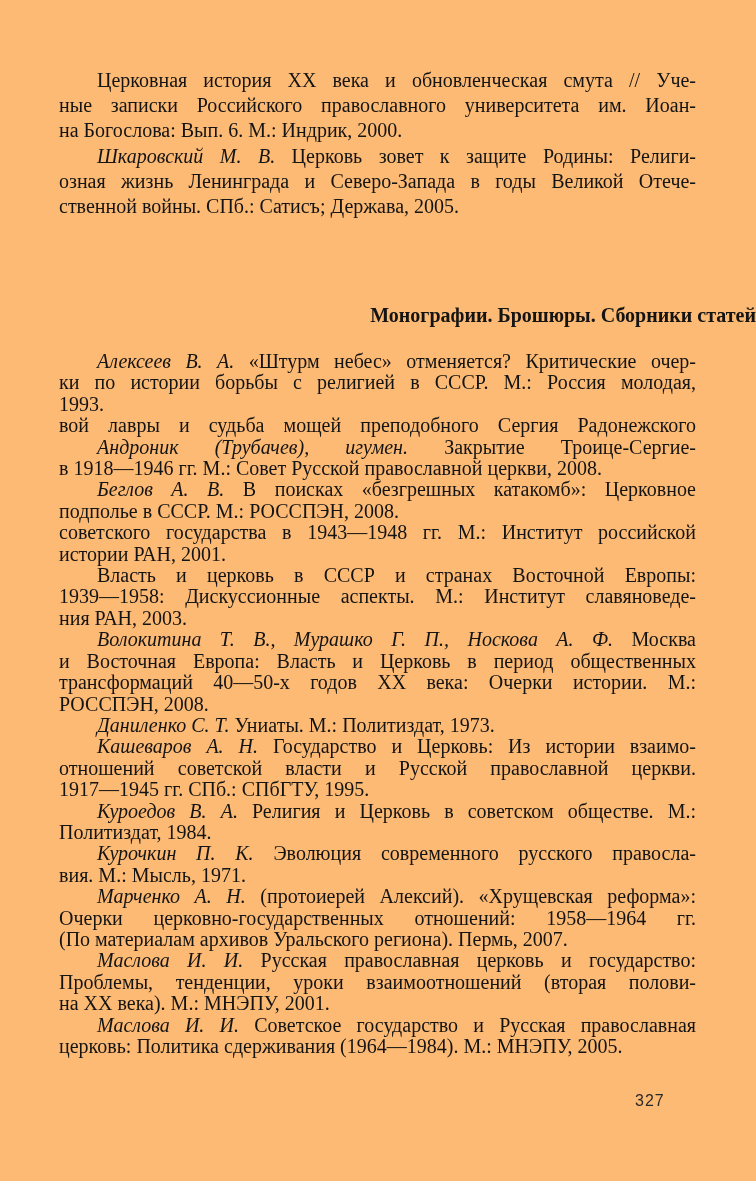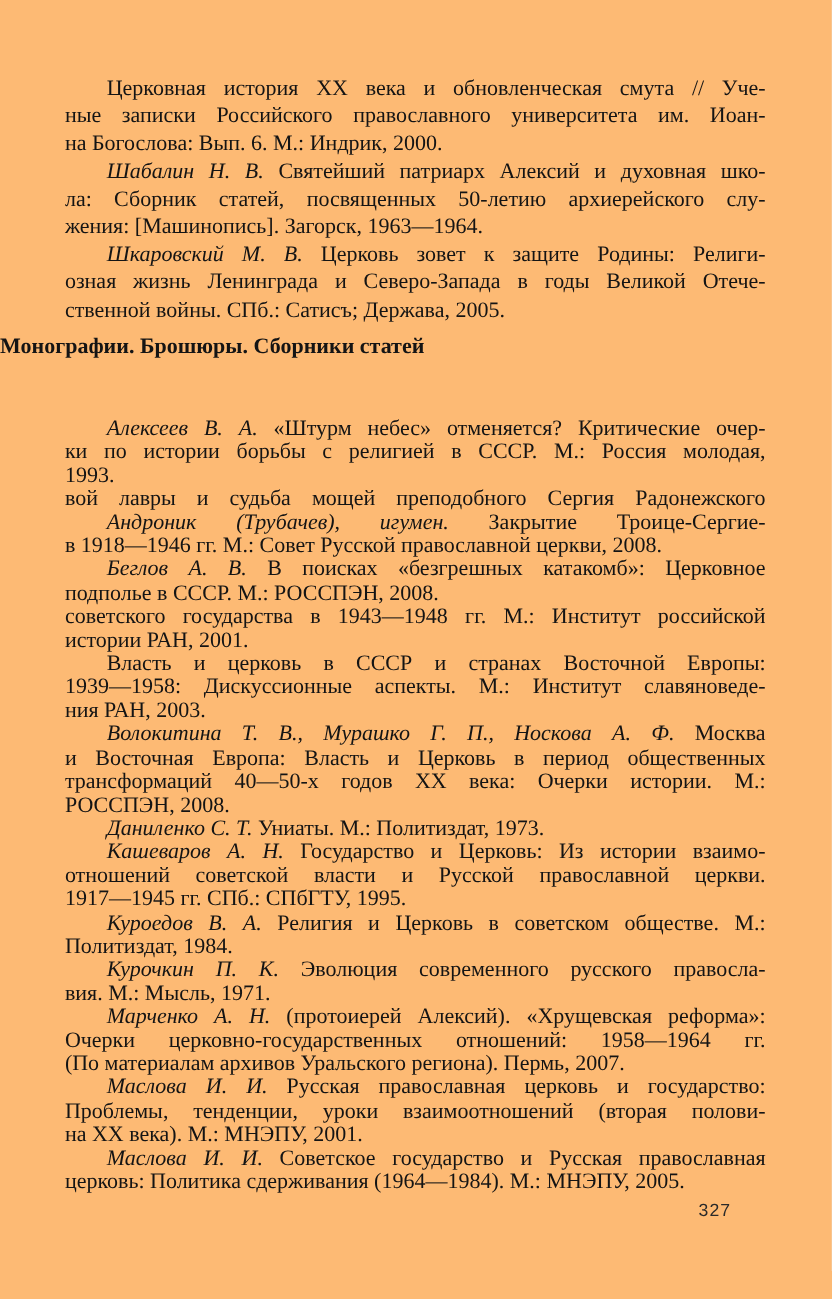--- a/index.html
+++ b/index.html
@@ -14,37 +14,37 @@
     font-family: "Liberation Serif", "DejaVu Serif", serif;
     font-size: 20px;
     overflow: hidden;
   }
   .refs {
     position: absolute;
     left: 59px;
     width: 637px;
   }
   .refs-a { top: 68px; line-height: 25.2px; }
-  .refs-b { top: 351px; line-height: 21.4px; margin-top: 28px; }
+  .refs-b { top: 351px; line-height: 21.4px; }
   .entry { margin: 0; }
   .line {
     text-align: justify;
     text-align-last: justify;
     white-space: normal;
   }
   .line.first { text-indent: 38px; }
   .line.last { text-align-last: left; }
   .line i { font-style: italic; }
   .heading {
     position: absolute;
     top: 302px;
     left: 0;
     width: 756px;
     margin: 0;
-    text-align: left;
+    text-align: right;
     font-size: 20px;
     font-weight: bold;
     line-height: 26px;
     font-family: "Liberation Serif", "DejaVu Serif", serif;
   }
   .page-number {
     position: absolute;
     top: 1092px;
     left: 635px;
     font-family: "Liberation Sans", "DejaVu Sans", sans-serif;
@@ -55,25 +55,20 @@
 </style>
 </head>
 <body>
 
 <div class="page">
   <div class="refs refs-a">
       <div class="entry">
         <div class="line first">Церковная история XX века и обновленческая смута // Уче-</div>
         <div class="line">ные записки Российского православного университета им. Иоан-</div>
         <div class="line last">на Богослова: Вып. 6. М.: Индрик, 2000.</div>
-      </div>
-      <div class="entry">
-        <div class="line first"><i>Шабалин Н. В.</i> Святейший патриарх Алексий и духовная шко-</div>
-        <div class="line">ла: Сборник статей, посвященных 50-летию архиерейского слу-</div>
-        <div class="line last">жения: [Машинопись]. Загорск, 1963—1964.</div>
       </div>
       <div class="entry">
         <div class="line first"><i>Шкаровский М. В.</i> Церковь зовет к защите Родины: Религи-</div>
         <div class="line">озная жизнь Ленинграда и Северо-Запада в годы Великой Отече-</div>
         <div class="line last">ственной войны. СПб.: Сатисъ; Держава, 2005.</div>
       </div>
     </div>
 
   <h2 class="heading">Монографии. Брошюры. Сборники статей</h2>
 

